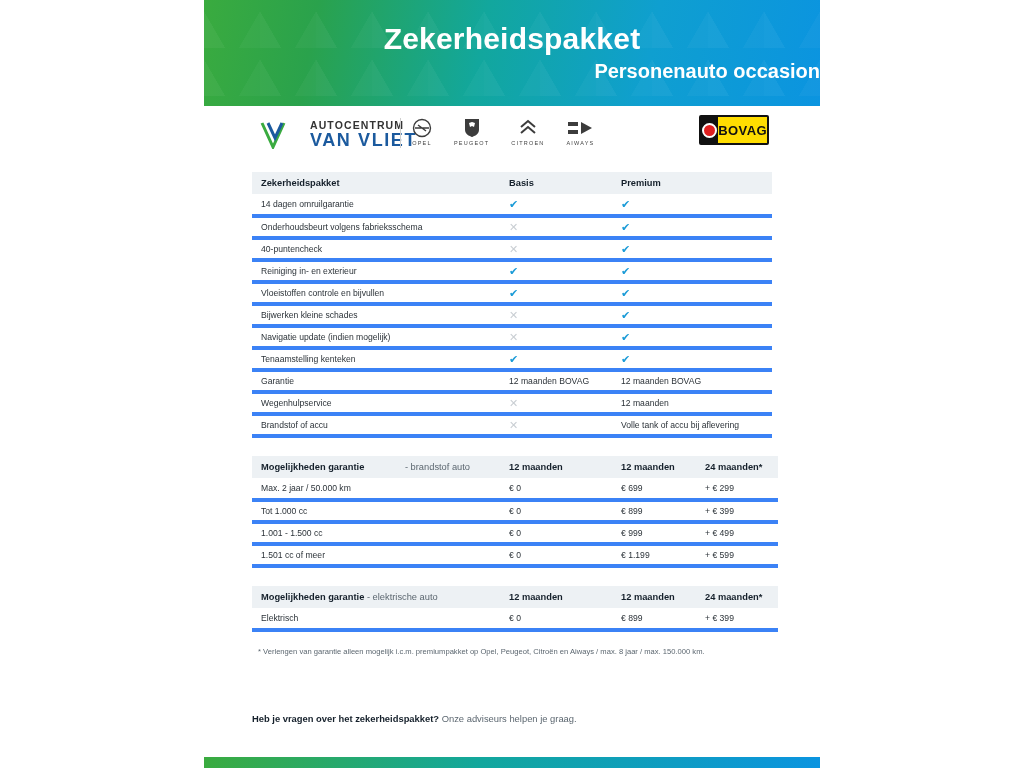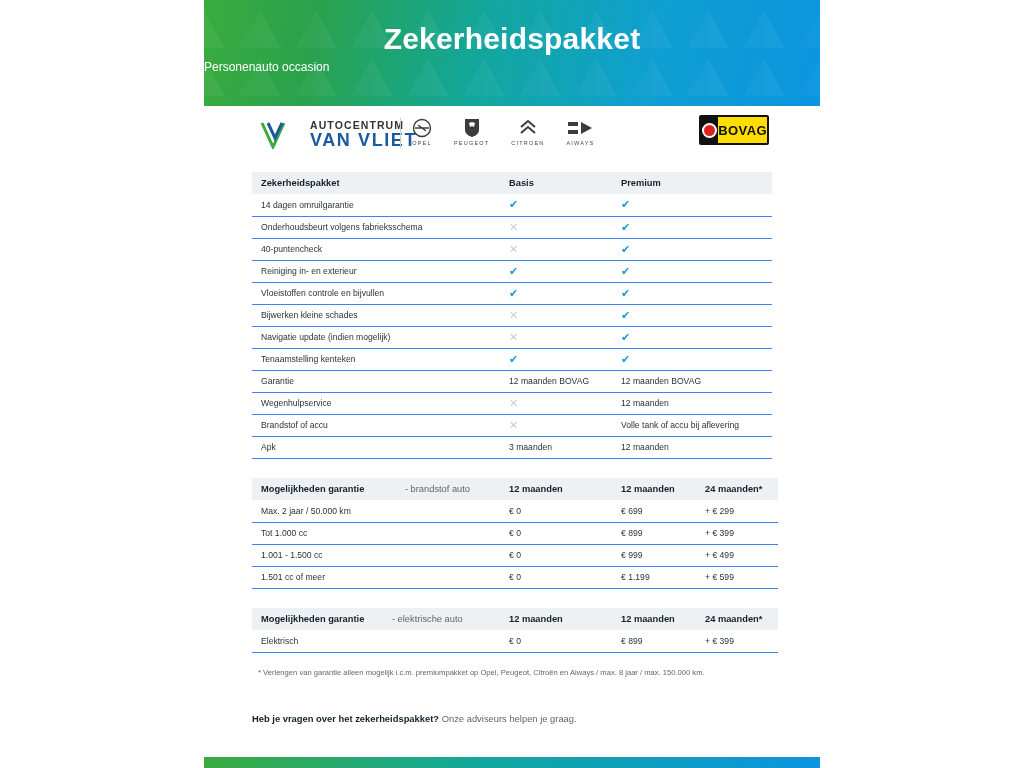--- a/index.html
+++ b/index.html
@@ -29,22 +29,22 @@
       linear-gradient(-60deg, rgba(255,255,255,.18) 25%, transparent 25.5%);
     background-size:56px 48px, 56px 48px;
   }
   .banner-title {
     position:absolute; left:0; right:0; top:22px;
     text-align:center; color:#ffffff;
     font-size:30px; font-weight:bold; letter-spacing:.2px;
   }
   .banner-sub {
     position:absolute; left:0; right:0; top:60px;
-    text-align:left; color:#ffffff;
-    font-size:12px; font-weight:normal;
+    text-align:right; color:#ffffff;
+    font-size:20px; font-weight:bold;
   }
   
   .brandrow {
     position:absolute; left:204px; top:106px; width:616px; height:56px;
   }
   .logo-vv {
     position:absolute; left:56px; top:14px; height:30px;
     display:flex; align-items:center; gap:24px;
   }
   .logo-mark { width:26px; height:28px; position:relative; }
@@ -77,21 +77,21 @@
   }
   .bovag .b-text {
     flex:1; text-align:center; font-size:13px; font-weight:bold; color:#111; letter-spacing:.4px;
   }
   
   .sheet {
     position:absolute; left:252px; top:172px; width:520px;
   }
   table.t { width:100%; border-collapse:collapse; table-layout:fixed; }
   table.t td, table.t th { padding:0; }
-  .rowline td { border-bottom:1px solid #3b82f6; }
+  .rowline td { border-bottom:4px solid #3b82f6; }
   .hdr td {
     background:#edf1f4; font-size:9.3px; font-weight:bold; color:#15202b;
     height:22px; vertical-align:middle;
   }
   .cellA { width:248px; padding-left:9px !important; }
   .cellB { width:112px; padding-left:9px !important; }
   .cellC { width:160px; padding-left:9px !important; }
   .cellC2 { width:84px; padding-left:9px !important; }
   .cellD { width:82px; padding-left:9px !important; }
   .body td {
@@ -254,25 +254,20 @@
       <tr class="body rowline">
         <td class="cellA">Wegenhulpservice</td>
         <td class="cellB"><span class="mark no">✕</span></td>
         <td class="cellC">12 maanden</td>
       </tr>
       <tr class="body rowline">
         <td class="cellA">Brandstof of accu</td>
         <td class="cellB"><span class="mark no">✕</span></td>
         <td class="cellC">Volle tank of accu bij aflevering</td>
       </tr>
-      <tr class="body rowline">
-        <td class="cellA">Apk</td>
-        <td class="cellB">3 maanden</td>
-        <td class="cellC">12 maanden</td>
-      </tr>
       <tr class="gap">
             <td colspan="3"></td>
           </tr>
     </tbody>
       </table>
 
     <table class="t">
       <tbody>
           <tr class="hdr">
         <td class="cellA">
@@ -311,21 +306,21 @@
             <td colspan="4"></td>
           </tr>
     </tbody>
       </table>
 
     <table class="t">
       <tbody>
           <tr class="hdr">
         <td class="cellA">
           <span>Mogelijkheden garantie</span>
-          <span class="sub" style="font-weight:normal;color:#5c6770;margin-left:25px;">- elektrische auto</span>
+          <span class="sub" style="font-weight:normal;color:#5c6770;">- elektrische auto</span>
         </td>
         <td class="cellB">12 maanden</td>
         <td class="cellC2">12 maanden</td>
         <td class="cellD">24 maanden*</td>
       </tr>
       <tr class="body rowline">
         <td class="cellA">Elektrisch</td>
         <td class="cellB">€ 0</td>
         <td class="cellC2">€ 899</td>
         <td class="cellD">+ € 399</td>

